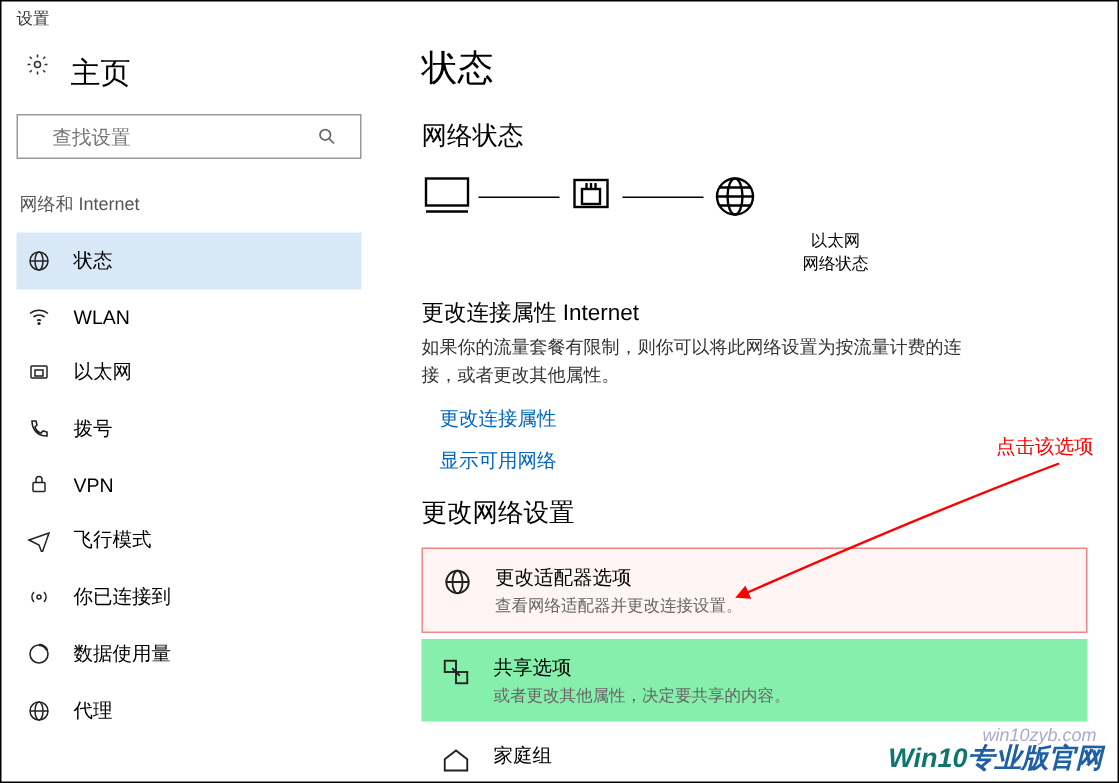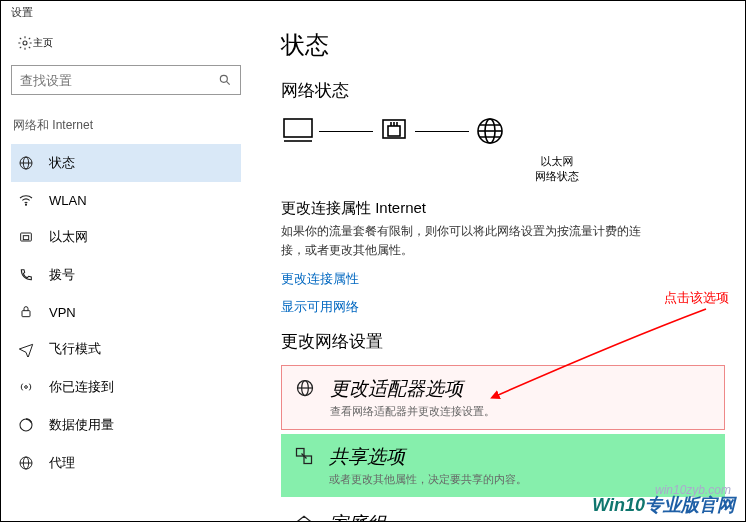--- a/index.html
+++ b/index.html
@@ -24,31 +24,31 @@
     display: flex;
     height: calc(100% - 26px);
   }
   .sidebar {
     width: 250px;
     padding: 0 10px 0 10px;
     flex-shrink: 0;
   }
   .home-row {
     display: flex;
-    align-items: center;
+    gap: 14px;
     padding: 8px 6px 14px 6px;
-    font-size: 10px;
+    font-size: 20px;
   }
   .search-box {
     display: flex;
     align-items: center;
     border: 1px solid #999;
     background: #fff;
     height: 30px;
-    padding: 0 8px;
+    padding: 0 23px;
     margin-bottom: 18px;
   }
   .search-box input {
     border: none;
     outline: none;
     flex: 1;
     font-size: 13px;
     background: transparent;
   }
   .search-box .mag { color: #555; }
@@ -81,30 +81,30 @@
     align-items: center;
     gap: 4px;
     margin: 4px 0 6px 0;
   }
   .diagram .node { width: 34px; height: 34px; display:flex; align-items:center; justify-content:center; }
   .diagram .line { width: 54px; height: 0; border-top: 1.5px solid #000; }
   .diagram-labels { font-size: 11px; text-align: center; margin-left: 108px; margin-bottom: 14px; line-height:1.4; }
   .connected-block { margin-top: 6px; margin-bottom: 10px; max-width: 360px; }
   .connected-block .headline { font-size: 15px; font-weight: 400; margin-bottom: 4px; }
   .connected-block .desc { font-size: 12px; color: #333; line-height: 1.6; }
-  .linkish { color: #0067c0; font-size: 13px; margin: 10px 0; cursor: default; }
+  .linkish { color: #0067c0; font-size: 13px; margin: 10px 12px; cursor: default; }
   .settings-row {
     display: flex;
     align-items: flex-start;
     gap: 14px;
     padding: 10px 12px;
     margin: 4px 0;
   }
   .settings-row .ico { width: 22px; display:flex; justify-content:center; padding-top:2px; }
-  .settings-row .txt .t { font-size: 19px; font-style: italic; }
+  .settings-row .txt .t { font-size: 13px; }
   .settings-row .txt .d { font-size: 11px; color: #666; margin-top:2px; }
   .settings-row.highlight { border: 1px solid #e88; background: #fff5f5; }
   .settings-row.grey { background: #86efac; }
 
   .annotation {
     position: absolute;
     top: 288px;
     right: 16px;
     color: #f00;
     font-size: 13px;

